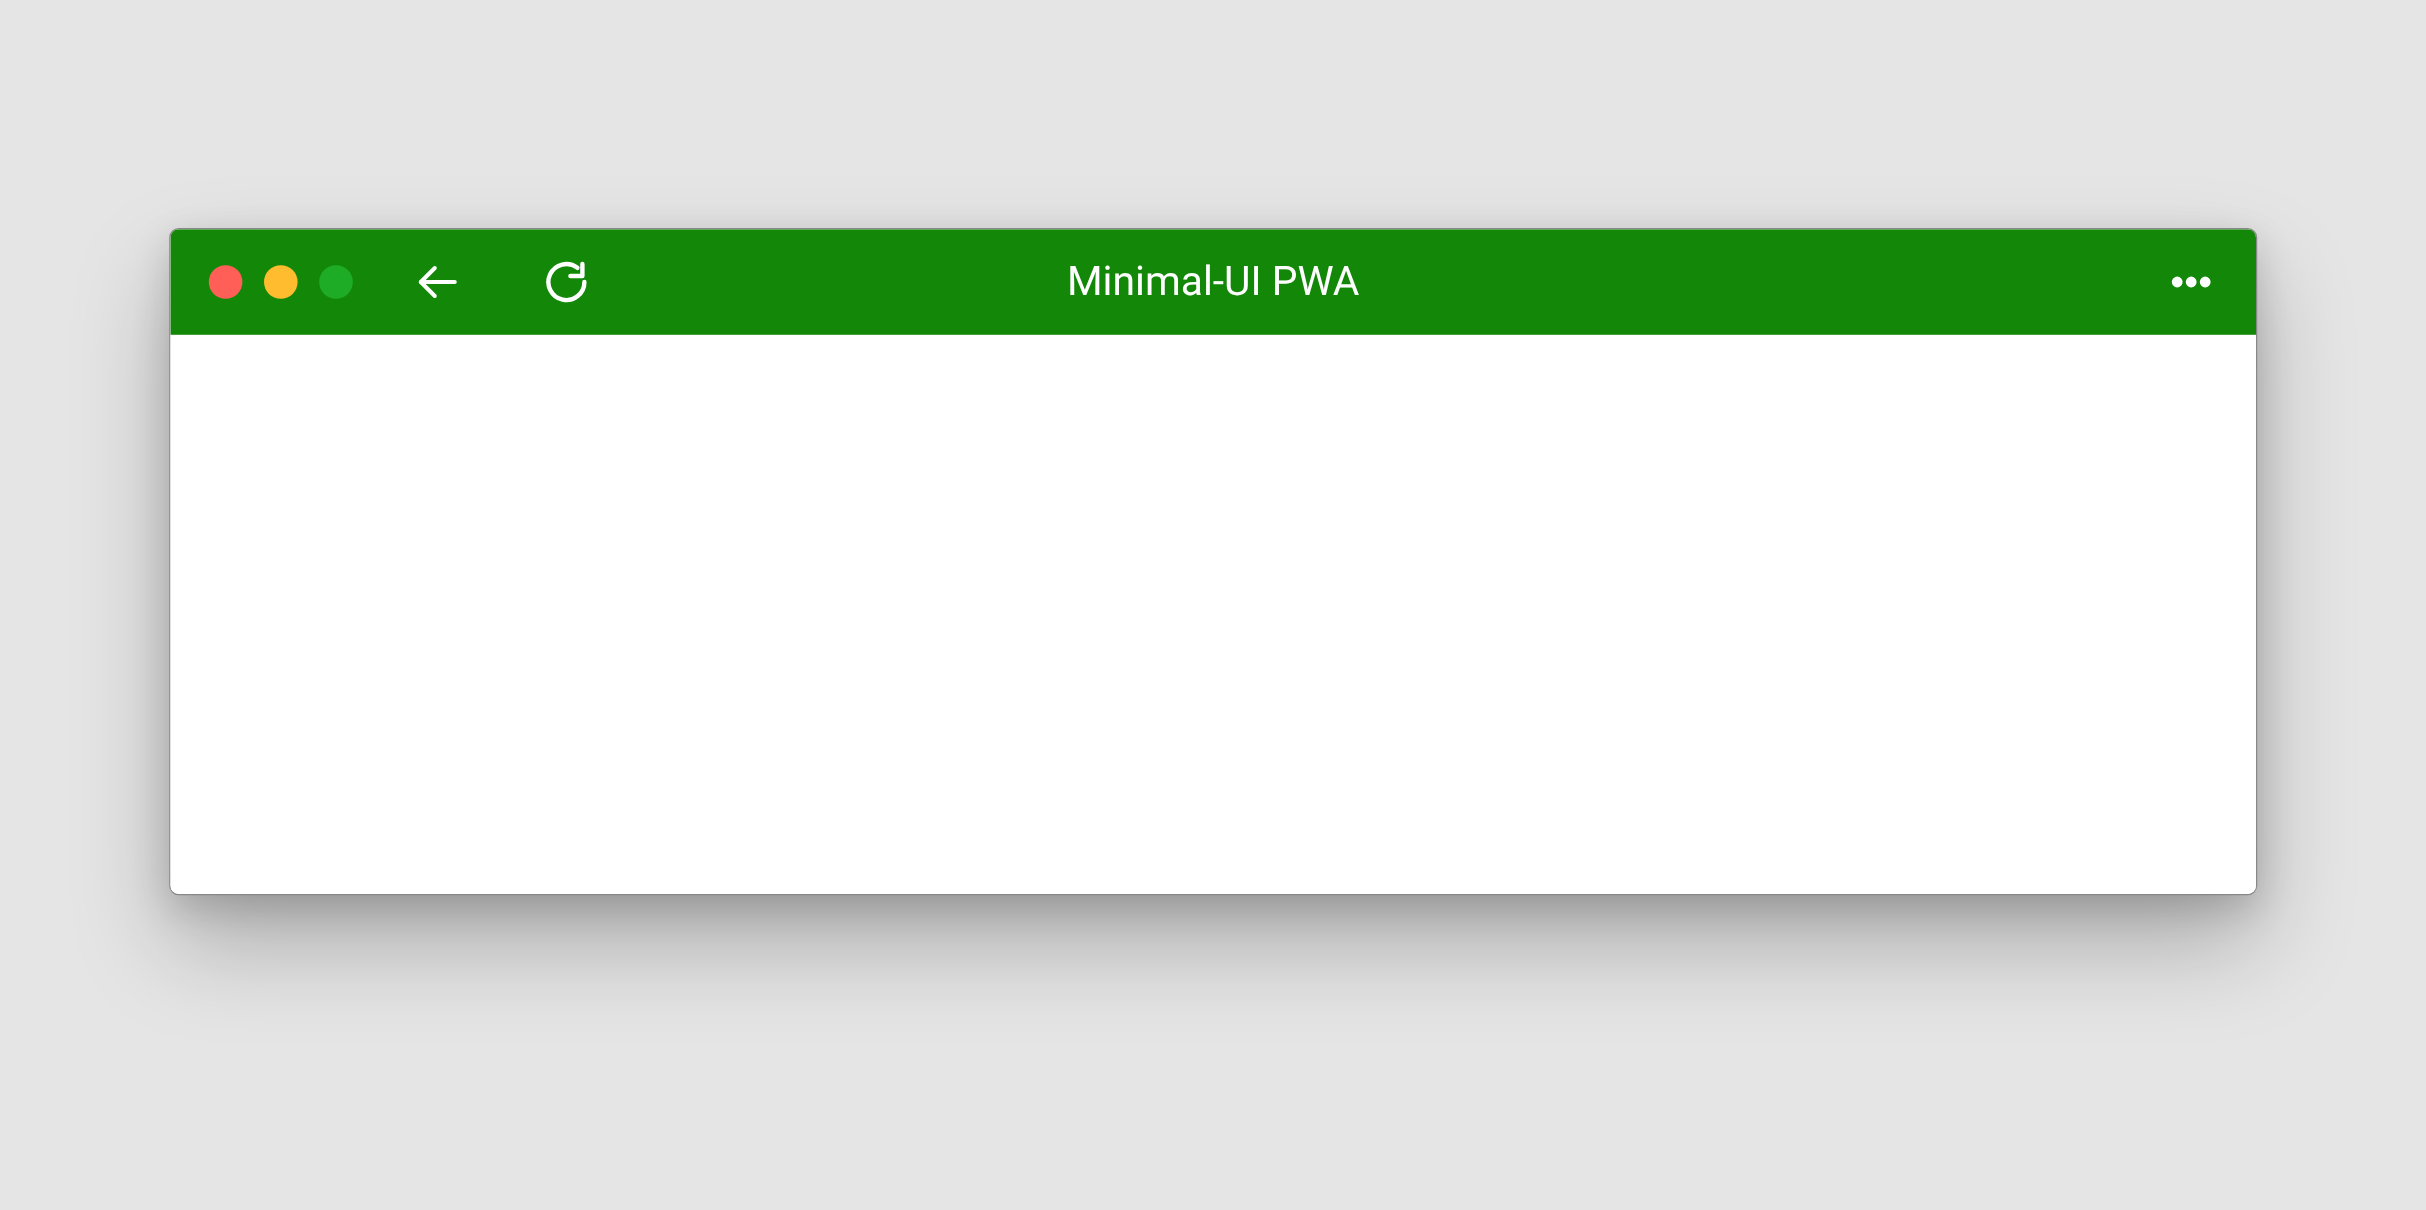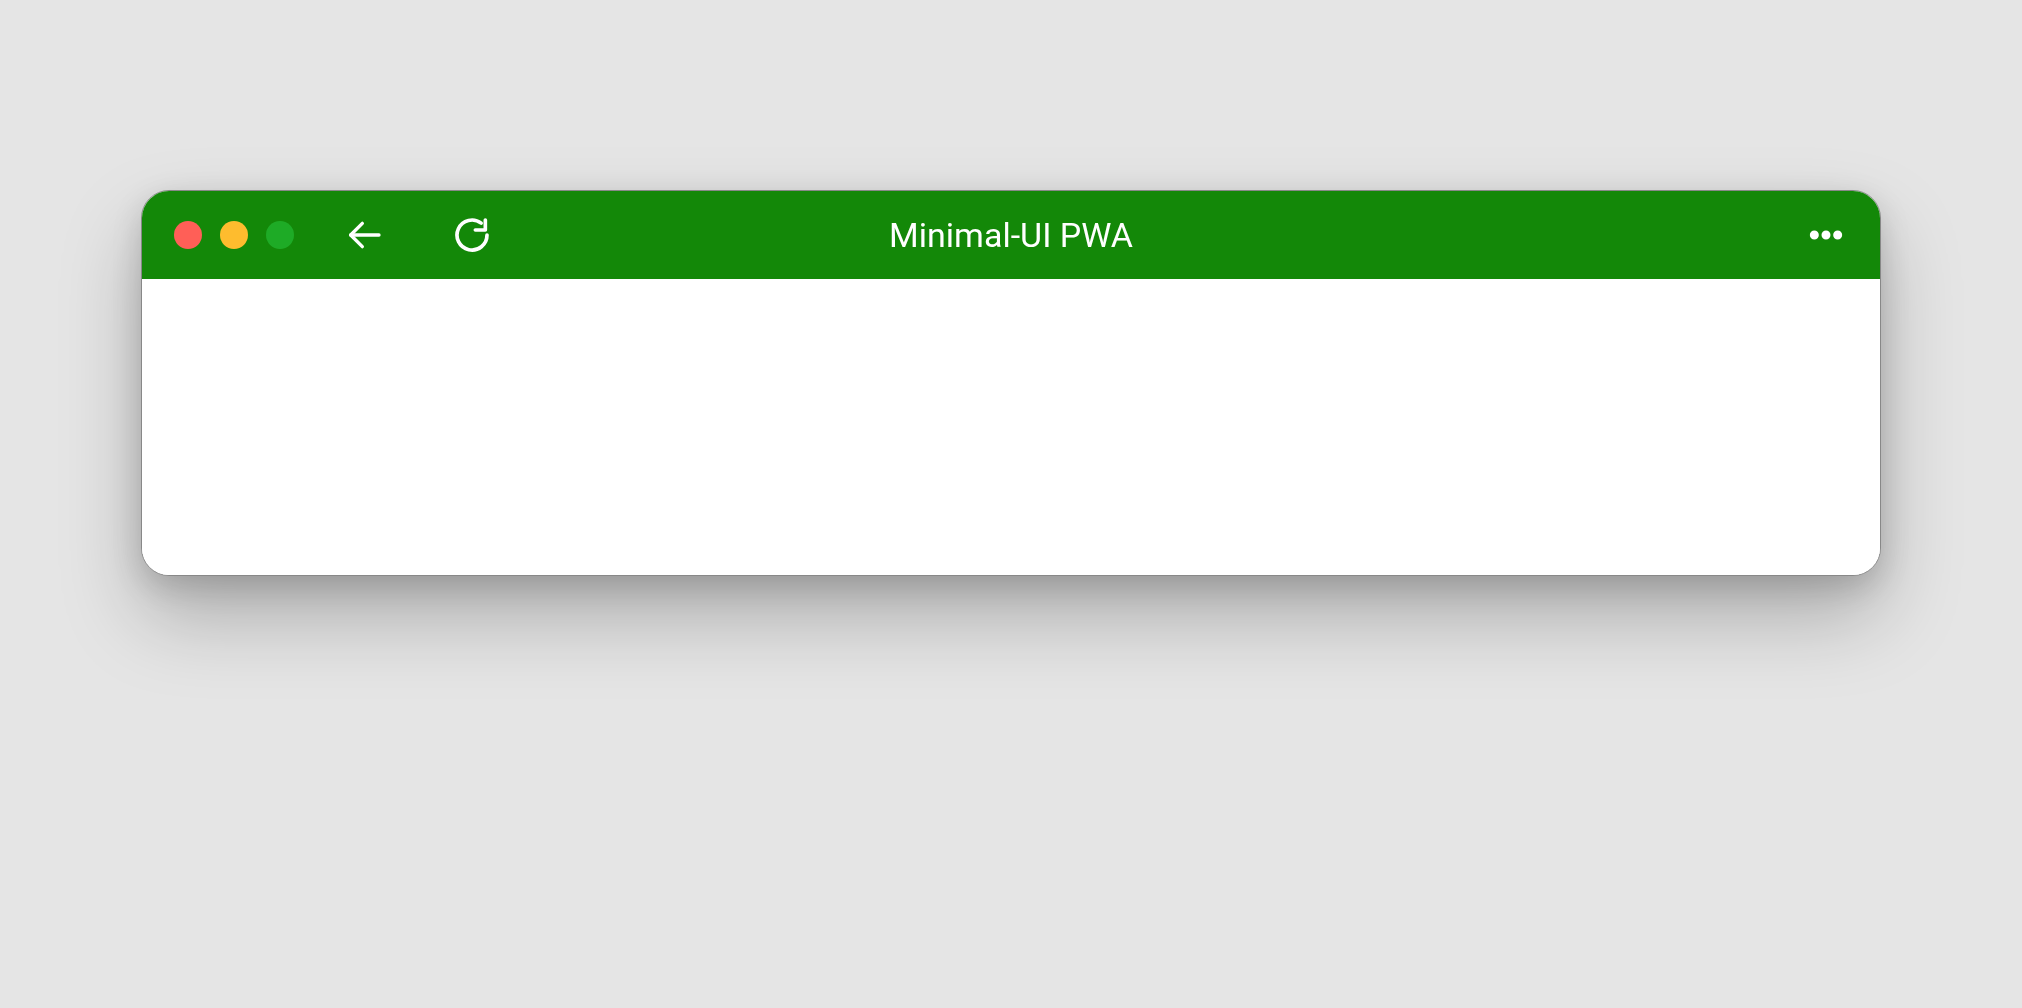--- a/index.html
+++ b/index.html
@@ -14,23 +14,23 @@
       width: 2022px;
       height: 1008px;
       display: flex;
       align-items: flex-start;
       justify-content: center;
       padding-top: 190px;
     }
     
     .window {
       width: 1740px;
-      height: 386px;
+      height: 556px;
       background: #ffffff;
-      border-radius: 28px;
+      border-radius: 8px;
       overflow: hidden;
       box-shadow: 0 40px 80px rgba(0,0,0,0.25), 0 10px 30px rgba(0,0,0,0.15);
       border: 1px solid #888;
       display: flex;
       flex-direction: column;
     }
     
     .titlebar {
       height: 88px;
       background-color: #138808;

